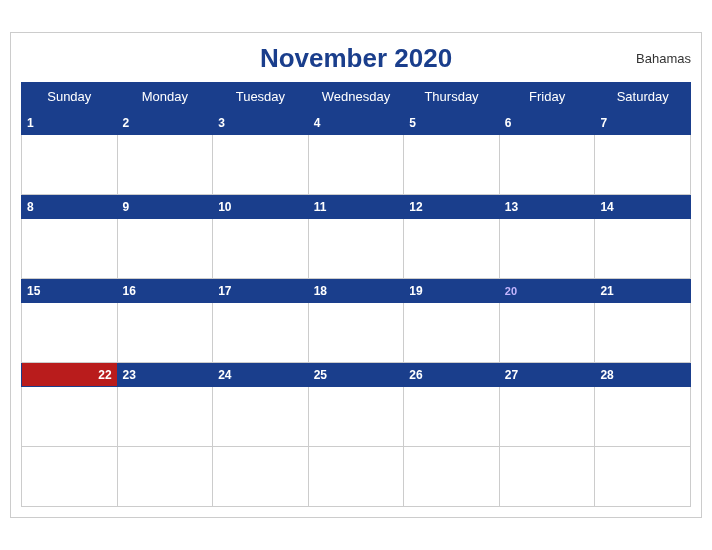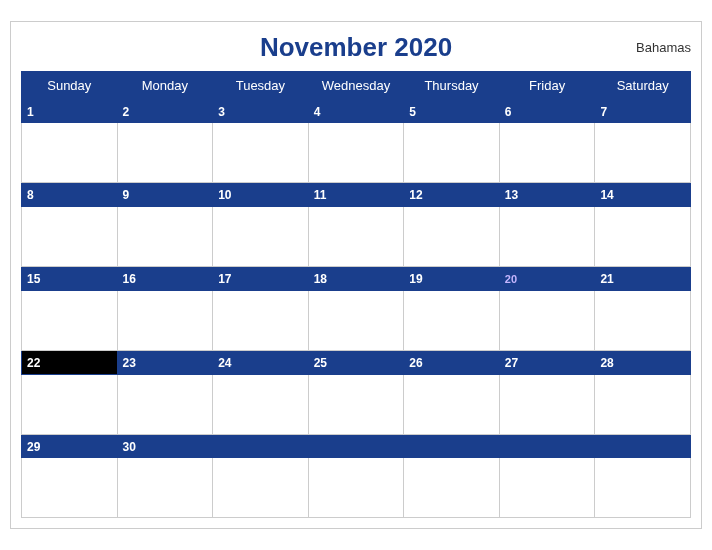--- a/index.html
+++ b/index.html
@@ -169,46 +169,37 @@
         <tr class="content-row">
           <td></td>
           <td></td>
           <td></td>
           <td></td>
           <td></td>
           <td></td>
           <td></td>
         </tr>
         <tr class="num-row">
-          <td style="background-color: #000000; border: 1px solid rgb(26, 62, 140); padding: 2px 5px; height: 20px;"><span class="day-number" style="color: rgb(255, 255, 255); font-size: 12px; font-weight: bold;">22</span></td>
+          <td style="background-color: #b91c1c; border: 1px solid rgb(26, 62, 140); padding: 2px 5px; height: 20px; text-align: right;"><span class="day-number" style="color: rgb(255, 255, 255); font-size: 12px; font-weight: bold;">22</span></td>
           <td style="background-color: rgb(26, 62, 140); border: 1px solid rgb(26, 62, 140); padding: 2px 5px; height: 20px;"><span class="day-number" style="color: rgb(255, 255, 255); font-size: 12px; font-weight: bold;">23</span></td>
           <td style="background-color: rgb(26, 62, 140); border: 1px solid rgb(26, 62, 140); padding: 2px 5px; height: 20px;"><span class="day-number" style="color: rgb(255, 255, 255); font-size: 12px; font-weight: bold;">24</span></td>
           <td style="background-color: rgb(26, 62, 140); border: 1px solid rgb(26, 62, 140); padding: 2px 5px; height: 20px;"><span class="day-number" style="color: rgb(255, 255, 255); font-size: 12px; font-weight: bold;">25</span></td>
           <td style="background-color: rgb(26, 62, 140); border: 1px solid rgb(26, 62, 140); padding: 2px 5px; height: 20px;"><span class="day-number" style="color: rgb(255, 255, 255); font-size: 12px; font-weight: bold;">26</span></td>
           <td style="background-color: rgb(26, 62, 140); border: 1px solid rgb(26, 62, 140); padding: 2px 5px; height: 20px;"><span class="day-number" style="color: rgb(255, 255, 255); font-size: 12px; font-weight: bold;">27</span></td>
           <td style="background-color: rgb(26, 62, 140); border: 1px solid rgb(26, 62, 140); padding: 2px 5px; height: 20px;"><span class="day-number" style="color: rgb(255, 255, 255); font-size: 12px; font-weight: bold;">28</span></td>
         </tr>
         <tr class="content-row">
           <td></td>
           <td></td>
           <td></td>
           <td></td>
           <td></td>
           <td></td>
           <td></td>
         </tr>
-        <tr class="num-row">
-          <td style="background-color: rgb(26, 62, 140); border: 1px solid rgb(26, 62, 140); padding: 2px 5px; height: 20px;"><span class="day-number" style="color: rgb(255, 255, 255); font-size: 12px; font-weight: bold;">29</span></td>
-          <td style="background-color: rgb(26, 62, 140); border: 1px solid rgb(26, 62, 140); padding: 2px 5px; height: 20px;"><span class="day-number" style="color: rgb(255, 255, 255); font-size: 12px; font-weight: bold;">30</span></td>
-          <td style="background-color: rgb(26, 62, 140); border: 1px solid rgb(26, 62, 140); padding: 2px 5px; height: 20px;"></td>
-          <td style="background-color: rgb(26, 62, 140); border: 1px solid rgb(26, 62, 140); padding: 2px 5px; height: 20px;"></td>
-          <td style="background-color: rgb(26, 62, 140); border: 1px solid rgb(26, 62, 140); padding: 2px 5px; height: 20px;"></td>
-          <td style="background-color: rgb(26, 62, 140); border: 1px solid rgb(26, 62, 140); padding: 2px 5px; height: 20px;"></td>
-          <td style="background-color: rgb(26, 62, 140); border: 1px solid rgb(26, 62, 140); padding: 2px 5px; height: 20px;"></td>
-        </tr>
         <tr class="content-row">
           <td></td>
           <td></td>
           <td></td>
           <td></td>
           <td></td>
           <td></td>
           <td></td>
         </tr>
       </tbody>

